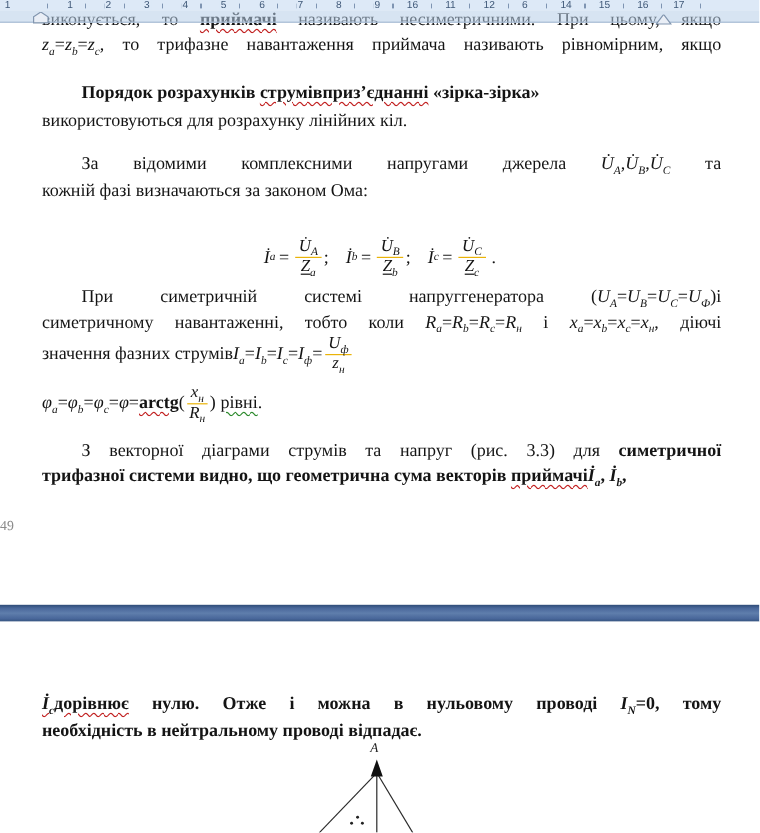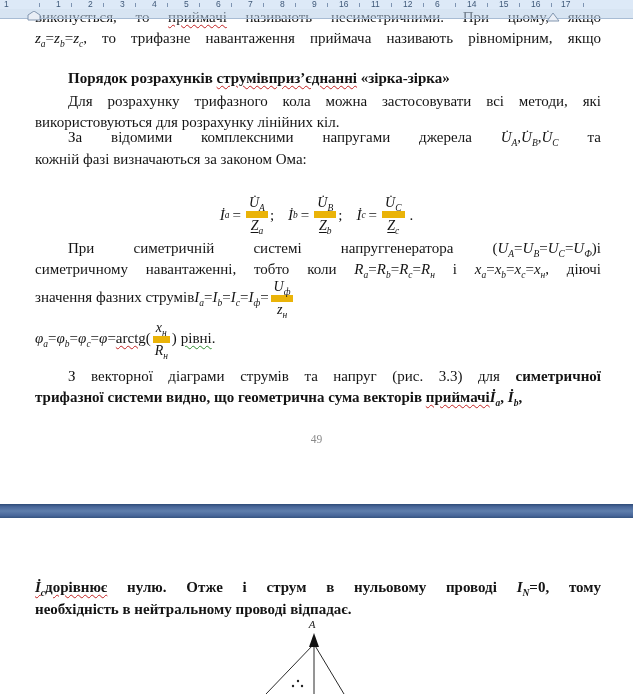--- a/index.html
+++ b/index.html
@@ -24,38 +24,38 @@
   .tcol{position:absolute;left:35px;width:566px;}
   
   p{margin:0;}
   .jl{text-align:justify;text-align-last:justify;}
   .jl.last{text-align-last:left;}
   .ind{text-indent:33px;}
   .b{font-weight:bold;}
   .v{font-style:italic;}
   sub{font-size:9.5px;line-height:0;font-style:italic;}
   u{text-underline-offset:2px;}
-  .wr{text-decoration:underline wavy #c22222;text-decoration-thickness:1px;text-underline-offset:2px;}
+  .wr{text-decoration:underline wavy #c22222;text-decoration-thickness:1px;text-underline-offset:2px;font-weight:bold;}
   .wg{text-decoration:underline wavy #2e8b2e;text-decoration-thickness:1px;text-underline-offset:2px;}
   .sp{margin:0 3px;}
   .frac{display:inline-flex;flex-direction:column;align-items:center;vertical-align:middle;
         line-height:1.05;margin:0 2px;font-size:14px;}
-  .fnum{display:block;border-bottom:7px solid #eab308;padding:0 3px;}
+  .fnum{display:block;border-bottom:1px solid #eab308;padding:0 3px;}
   .fden{display:block;padding-top:1px;}
   #p1{top:7px;line-height:21px;}
   #h1{top:70px;}
   #p2{top:91px;line-height:21px;}
   #p3{top:126px;line-height:22px;}
   #f1{position:absolute;left:35px;top:192px;width:566px;height:46px;
       display:flex;justify-content:center;align-items:center;}
   #f1 .gap{width:14px;}
   #p4{top:238px;line-height:21px;}
   #p5{top:321px;}
   #p6{top:366px;line-height:21px;}
-  #pgno{position:absolute;top:433px;left:0;width:633px;text-align:center;
+  #pgno{position:absolute;top:433px;left:0;width:633px;
         font-size:11.5px;color:#8a8a8a;}
   #q1{top:58px;line-height:22px;}
   #fig{position:absolute;left:236px;top:100px;width:170px;height:76px;}
   .figA{position:absolute;left:66px;top:0;width:20px;text-align:center;
         font:italic 11px "Liberation Serif",serif;color:#222;}
 </style>
 </head>
 <body>
 
 <div class="screen">
@@ -69,21 +69,20 @@
       <span class="jl" style="display:block">
         <span class="v">z</span><sub>a</sub><span>=</span><span class="v">z</span><sub>b</sub><span>=</span><span class="v">z</span><sub>c</sub><span>, то трифазне навантаження приймача називають рівномірним, якщо</span>
       </span>
     </p>
 
     <p class="tcol b ind" id="h1">
       <span>Порядок розрахунків </span><span class="wr">струмівприз’єднанні</span><span> «зірка-зірка»</span>
     </p>
 
     <p class="tcol" id="p2">
-      <span class="jl ind" style="display:block"><span>Для розрахунку трифазного кола можна застосовувати всі методи, які</span></span>
       <span class="jl last" style="display:block"><span>використовуються для розрахунку лінійних кіл.</span></span>
     </p>
 
     <p class="tcol" id="p3">
       <span class="jl ind" style="display:block">
         <span>За відомими комплексними напругами джерела </span>
         <span class="v">U̇</span><sub>A</sub><span>,</span><span class="v">U̇</span><sub>B</sub><span>,</span><span class="v">U̇</span><sub>C</sub><span> та</span>
       </span>
       <span class="jl last" style="display:block"><span>кожній фазі визначаються за законом Ома:</span></span>
     </p>
@@ -150,21 +149,21 @@
 
     <div id="pgno">49</div>
   </div>
 
   <div class="sep"></div>
 
   <div class="page pg2">
 
     <p class="tcol b" id="q1">
       <span class="jl" style="display:block">
-        <span class="wr"><span class="v">İ</span><sub>c</sub><span>дорівнює</span></span><span> нулю. Отже і струм в нульовому проводі </span><span class="v">I</span><sub>N</sub><span>=0, тому</span>
+        <span class="wr"><span class="v">İ</span><sub>c</sub><span>дорівнює</span></span><span> нулю. Отже і можна в нульовому проводі </span><span class="v">I</span><sub>N</sub><span>=0, тому</span>
       </span>
       <span class="jl last" style="display:block">
         <span>необхідність в нейтральному проводі відпадає.</span>
       </span>
     </p>
 
     <div id="fig">
       <span class="figA">A</span>
       <svg width="170" height="76">
         <line x1="78" y1="26" x2="78" y2="76" stroke="#2a2a2a" stroke-width="1"></line>

